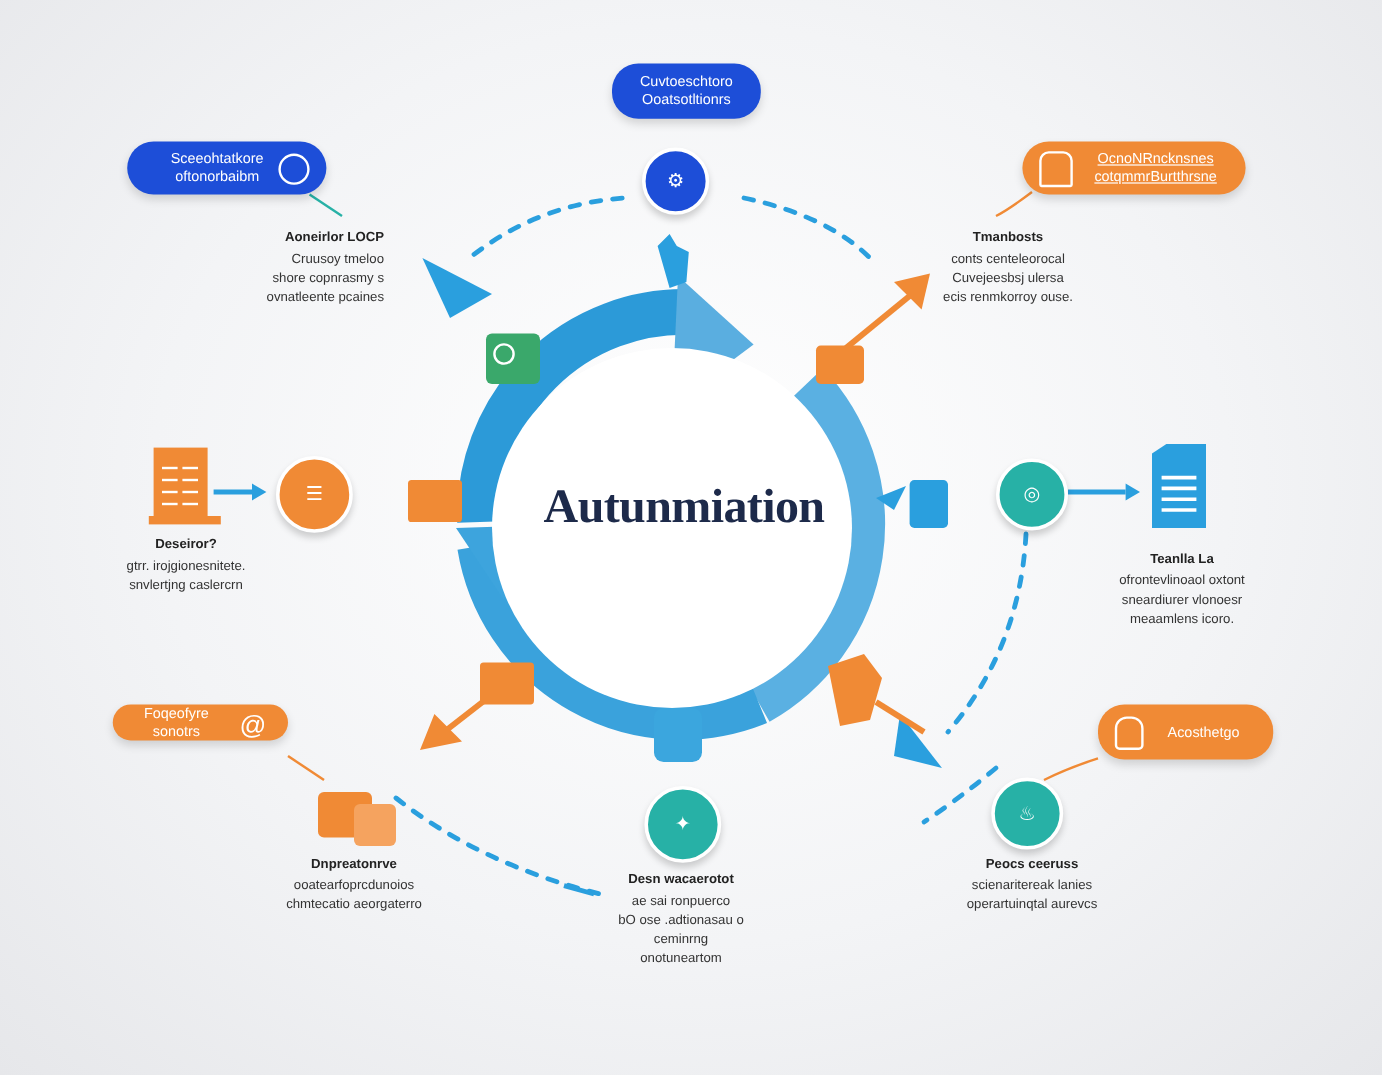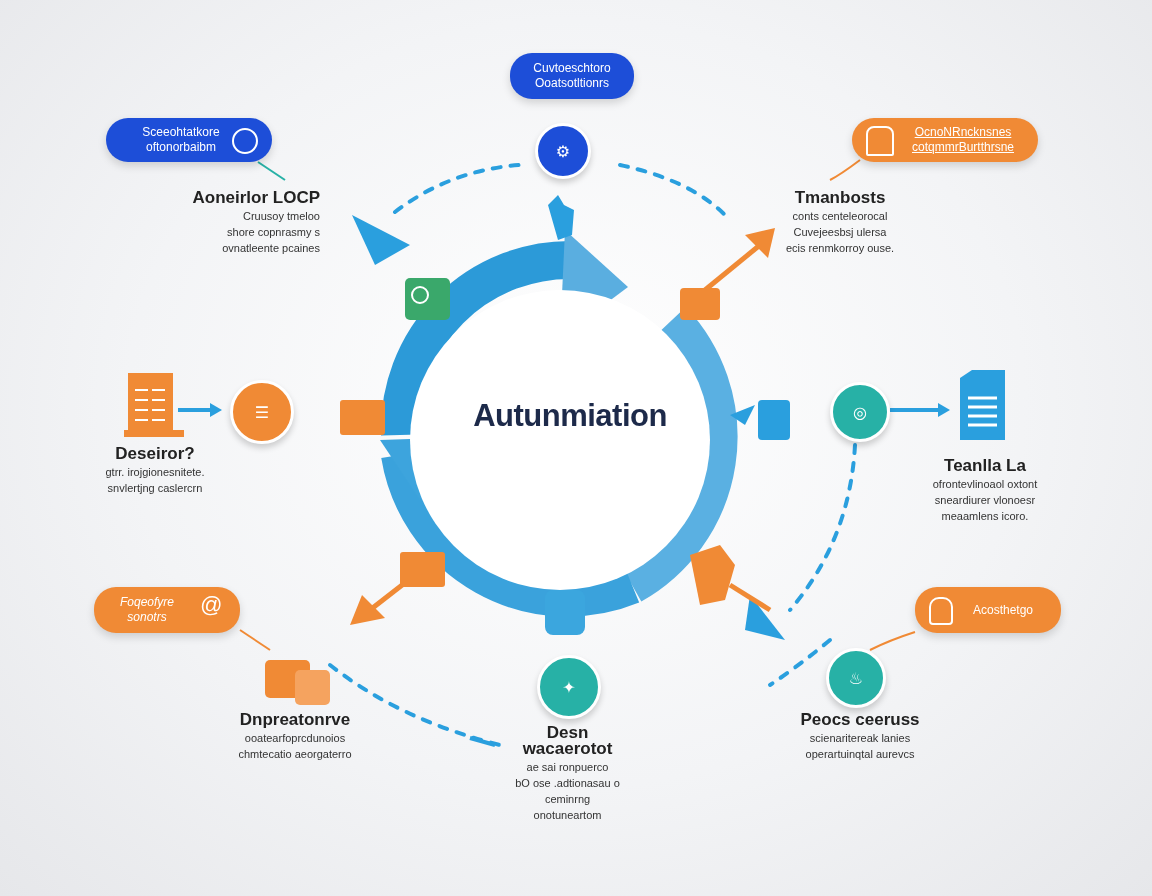--- a/index.html
+++ b/index.html
@@ -6,23 +6,23 @@
   body{width:1152px;height:896px;overflow:hidden;position:relative;
     background:radial-gradient(ellipse at 50% 45%, #ffffff 0%, #f3f4f6 55%, #e6e7ea 100%);
     font-family:"Liberation Sans", sans-serif;color:#222;}
   .pill{position:absolute;border-radius:22px;color:#fff;font-size:12px;line-height:15px;
     display:flex;align-items:center;justify-content:center;box-shadow:0 4px 8px rgba(0,0,0,0.15);}
   .pill .txt{text-align:center;}
   .blue{background:#1d4ed8;}
   .orange{background:#f08a35;}
   .teal{background:#27b1a6;}
   .label-block{position:absolute;text-align:center;font-size:11px;line-height:16px;color:#333;}
-  .label-block .title{font-weight:bold;font-size:17px;color:#222;margin-bottom:2px;}
+  .label-block .title{font-weight:bold;font-size:11px;color:#222;margin-bottom:2px;}
   .center-title{position:absolute;left:440px;top:398px;width:260px;text-align:center;color:#1d2a4a;}
-  .center-title .l1{font-size:31px;font-weight:bold;letter-spacing:-0.5px;}
+  .center-title .l1{font-size:40px;font-weight:bold;letter-spacing:-0.5px;font-family:Liberation Serif, serif;}
   .center-title .l2{font-size:27px;margin-top:4px;}
   .circle-icon{position:absolute;border-radius:50%;display:flex;align-items:center;justify-content:center;
     color:#fff;box-shadow:0 4px 6px rgba(0,0,0,0.18);border:3px solid #fff;}
   svg.overlay{position:absolute;left:0;top:0;}
 </style>
 </head>
 <body>
 
 <svg class="overlay" width="1152" height="896" viewBox="0 0 1152 896">
   <defs>
@@ -134,21 +134,21 @@
     </div>
   <span style="position:absolute;right:14px;top:10px;width:22px;height:22px;border:2px solid #fff;border-radius:50%;"></span>
 </div>
 <div class="pill orange" style="left:852px;top:118px;width:186px;height:44px;text-decoration:underline;">
   <span style="position:absolute;left:14px;top:8px;width:24px;height:26px;border:2px solid #fff;border-radius:8px 8px 2px 2px;"></span>
   <div class="txt" style="margin-left:36px;">
       <div>OcnoNRncknsnes</div>
       <div>cotqmmrBurtthrsne</div>
     </div>
 </div>
-<div class="pill orange" style="left:94px;top:587px;width:146px;height:46px;font-style:italic;">
+<div class="pill orange" style="left:94px;top:587px;width:146px;height:30px;">
   <div class="txt" style="margin-right:40px;">
       <div>Foqeofyre</div>
       <div>sonotrs</div>
     </div>
   <span style="position:absolute;right:18px;top:10px;font-size:22px;">@</span>
 </div>
 <div class="pill orange" style="left:915px;top:587px;width:146px;height:46px;">
   <span style="position:absolute;left:14px;top:10px;width:20px;height:24px;border:2px solid #fff;border-radius:10px 10px 4px 4px;"></span>
   <div class="txt" style="margin-left:30px;">
       <div>Acosthetgo</div>

